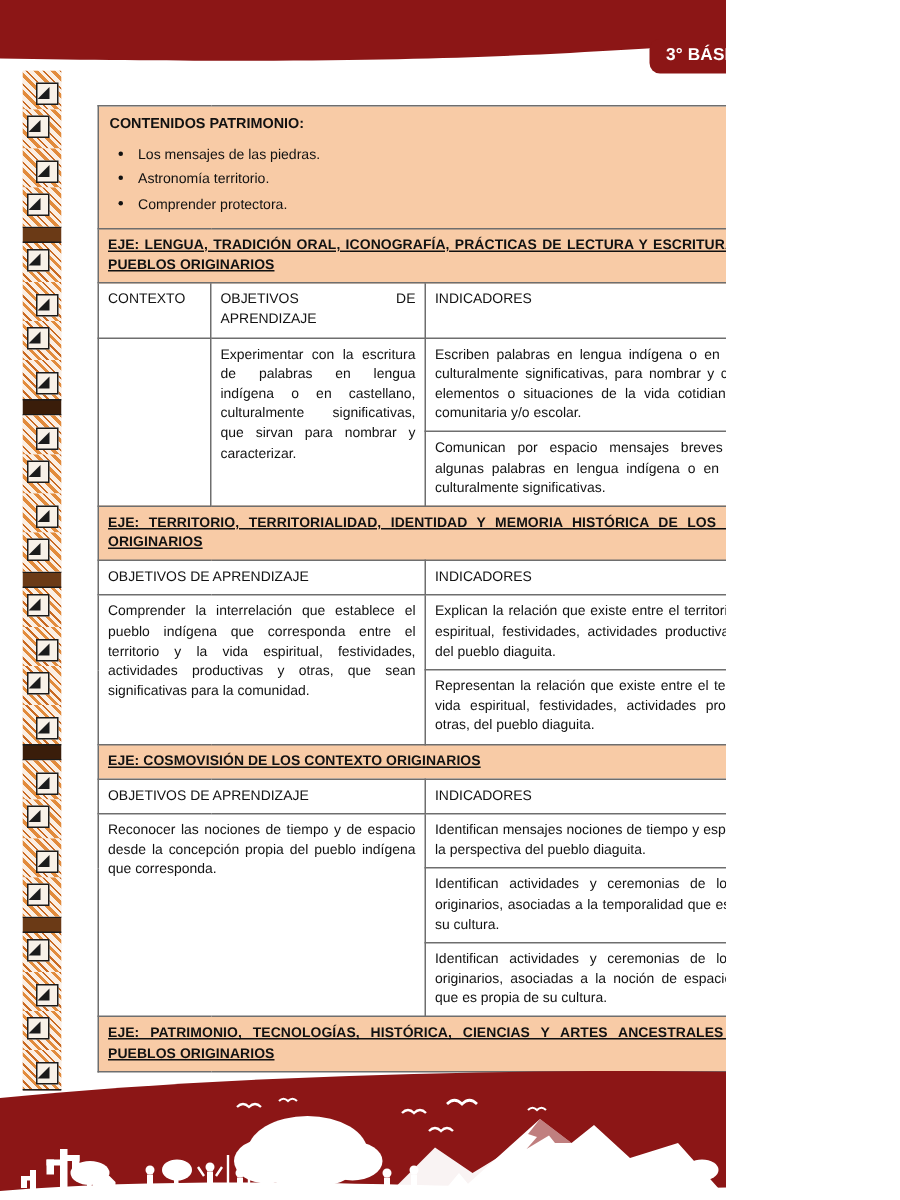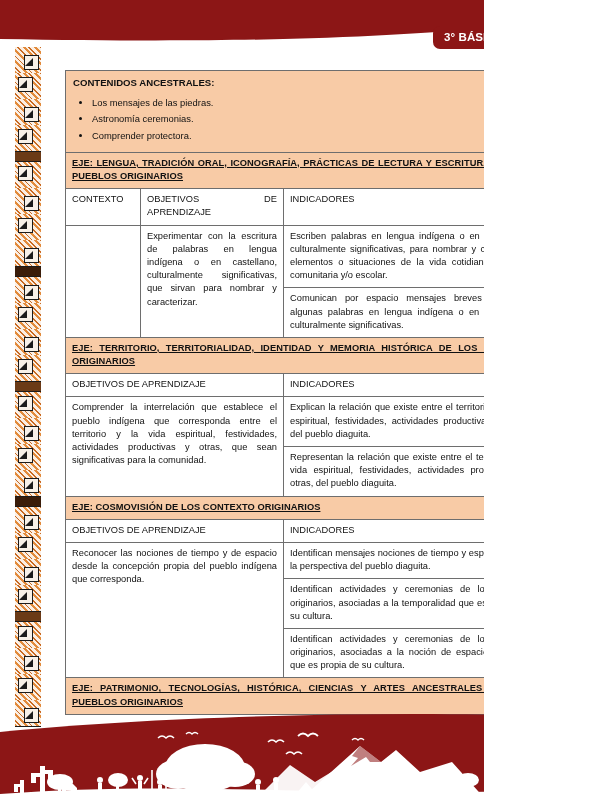--- a/index.html
+++ b/index.html
@@ -349,24 +349,24 @@
   <table class="doc-table">
     <colgroup>
       <col style="width:75px">
         <col style="width:143px">
         <col style="width:252px">
     </colgroup>
     <tbody>
 
       <tr>
         <td class="peach" colspan="3">
-          <div class="contenidos-title">CONTENIDOS ANCESTRALES:</div>
+          <div class="contenidos-title">CONTENIDOS PATRIMONIO:</div>
           <ul class="bullets">
             <li>Los mensajes de las piedras.</li>
-            <li>Astronomía ceremonias.</li>
+            <li>Astronomía territorio.</li>
             <li>Comprender protectora.</li>
           </ul>
         </td>
       </tr>
 
       <tr>
         <td class="eje" colspan="3">EJE: LENGUA, TRADICIÓN ORAL, ICONOGRAFÍA, PRÁCTICAS DE LECTURA Y ESCRITURA DE LOS PUEBLOS ORIGINARIOS</td>
       </tr>
       <tr>
         <td class="colhead">CONTEXTO</td>

